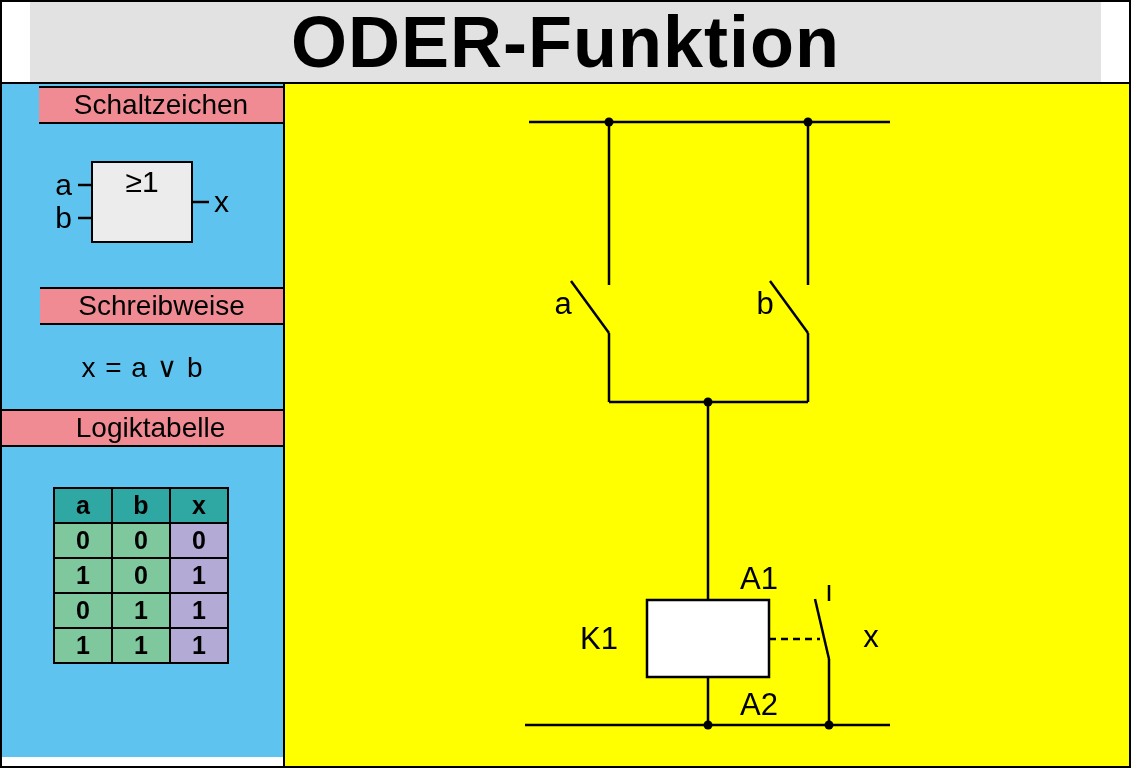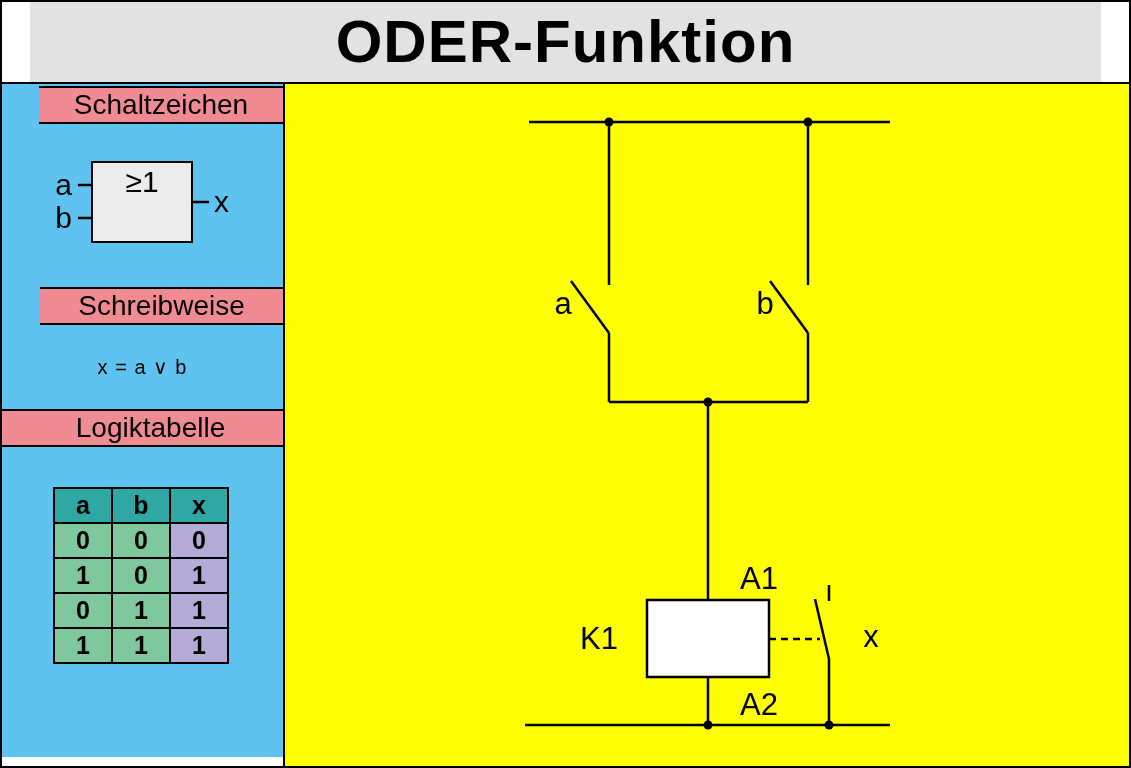--- a/index.html
+++ b/index.html
@@ -13,21 +13,21 @@
   .header {
     position:absolute; top:0; left:0; right:0; height:80px;
     background:#fff; border-bottom:2px solid #000; box-sizing:content-box;
   }
   .header-band {
     position:absolute; top:0; bottom:0; left:28px; right:28px;
     background:var(--header-bg,#e2e2e2);
     display:flex; align-items:center; justify-content:center;
   }
   .page-title {
-    margin:0; font-size:60px; font-weight:bold; letter-spacing:1px; line-height:1;
+    margin:0; font-size:72px; font-weight:bold; letter-spacing:1px; line-height:1;
   }
   
   .sidebar {
     position:absolute; top:82px; left:0; bottom:0; width:283px;
     box-sizing:border-box; border-right:2px solid #000;
     background:var(--sidebar-bg,#5fc3ef);
   }
   .section-bar {
     position:absolute; left:0; right:0; height:38px;
     box-sizing:border-box; border-top:2px solid #000; border-bottom:2px solid #000;
@@ -35,21 +35,21 @@
     display:flex; align-items:center; justify-content:center;
     font-size:28px;
   }
   .bar-schaltzeichen { top:2px;margin-left:37px; }
   .bar-schreibweise  { top:203px;margin-left:38px; }
   .bar-logiktabelle  { top:325px;padding-left:16px; }
   .gate-area { position:absolute; top:40px; left:0; }
   .formula {
     position:absolute; top:248px; left:0; right:0; height:70px;
     display:flex; align-items:center; justify-content:center;
-    font-size:20px; letter-spacing:1px;
+    font-size:28px; letter-spacing:1px;
   }
   .truth-table {
     position:absolute; top:403px; left:51px;
     border-collapse:collapse; table-layout:fixed;
   }
   .truth-table th, .truth-table td {
     width:56px; height:33px; padding:0;
     border:2px solid #000; text-align:center; vertical-align:middle;
     font-size:25px; font-weight:bold;
   }

